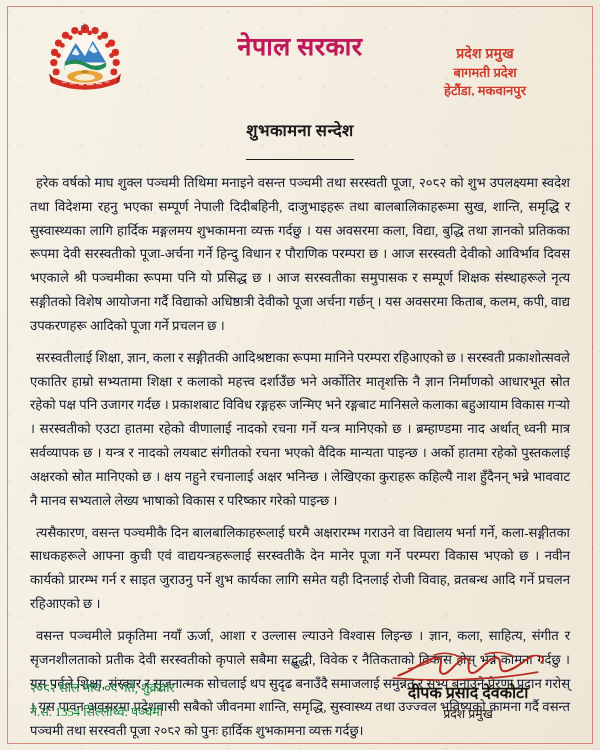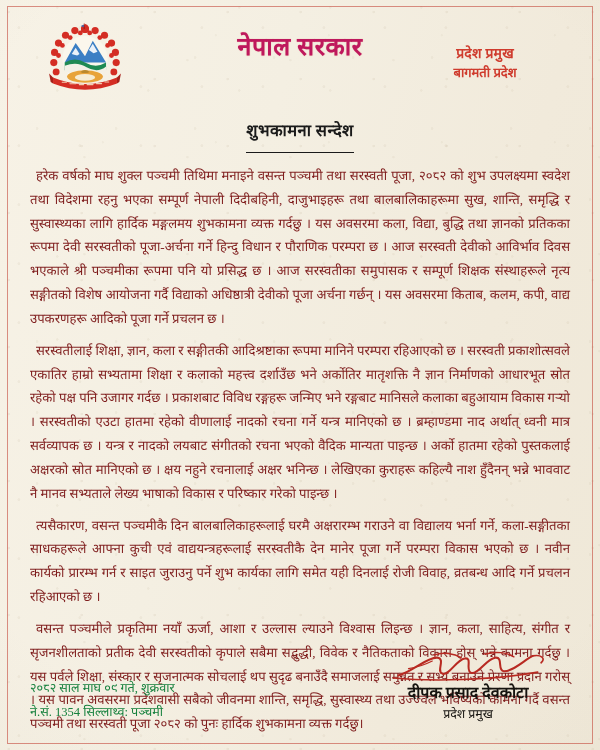--- a/index.html
+++ b/index.html
@@ -101,32 +101,32 @@
     margin-top: 6px;
     margin-bottom: 11px;
   }
   .subject {
     display: inline-block;
     color: #1a1a1a;
     font-size: 16.5px;
     font-weight: bold;
     letter-spacing: .4px;
     border-bottom: 1.4px solid #1a1a1a;
-    padding-bottom: 11px;
+    padding-bottom: 18px;
   }
 
   
   .body-copy {
     padding: 0 6px;
   }
   .body-copy p {
     margin: 0 0 8px 0;
     font-size: 13.1px;
     line-height: 1.82;
-    color: #7f1d1d;
+    color: #0f172a;
     text-align: justify;
     text-justify: inter-word;
     text-indent: 6px;
     font-family: Liberation Serif, serif;
   }
 
   
   .footer {
     position: absolute;
     left: 24px;
@@ -234,20 +234,21 @@
           <rect x="75" y="76.2" width="6" height="1.5" rx=".6"></rect>
         </g>
       </svg>
     </div>
 
     <div class="gov-title">नेपाल सरकार</div>
 
     <div class="office-block">
       <div class="ob-main">प्रदेश प्रमुख</div>
       <div class="ob-sub">बागमती प्रदेश</div>
+      <div class="ob-sub">हेटौंडा, मकवानपुर</div>
     </div>
   </div>
 
   <div class="subject-wrap">
     <span class="subject">शुभकामना सन्देश</span>
   </div>
 
   <div class="body-copy" id="body-copy">
       <p>हरेक वर्षको माघ शुक्ल पञ्चमी तिथिमा मनाइने वसन्त पञ्चमी तथा सरस्वती पूजा, २०८२ को शुभ उपलक्ष्यमा स्वदेश तथा विदेशमा रहनु भएका सम्पूर्ण नेपाली दिदीबहिनी, दाजुभाइहरू तथा बालबालिकाहरूमा सुख, शान्ति, समृद्धि र सुस्वास्थ्यका लागि हार्दिक मङ्गलमय शुभकामना व्यक्त गर्दछु । यस अवसरमा कला, विद्या, बुद्धि तथा ज्ञानको प्रतिकका रूपमा देवी सरस्वतीको पूजा-अर्चना गर्ने हिन्दु विधान र पौराणिक परम्परा छ । आज सरस्वती देवीको आविर्भाव दिवस भएकाले श्री पञ्चमीका रूपमा पनि यो प्रसिद्ध छ । आज सरस्वतीका समुपासक र सम्पूर्ण शिक्षक संस्थाहरूले नृत्य सङ्गीतको विशेष आयोजना गर्दै विद्याको अधिष्ठात्री देवीको पूजा अर्चना गर्छन् । यस अवसरमा किताब, कलम, कपी, वाद्य उपकरणहरू आदिको पूजा गर्ने प्रचलन छ ।</p>
       <p>सरस्वतीलाई शिक्षा, ज्ञान, कला र सङ्गीतकी आदिश्रष्टाका रूपमा मानिने परम्परा रहिआएको छ । सरस्वती प्रकाशोत्सवले एकातिर हाम्रो सभ्यतामा शिक्षा र कलाको महत्त्व दर्शाउँछ भने अर्कोतिर मातृशक्ति नै ज्ञान निर्माणको आधारभूत स्रोत रहेको पक्ष पनि उजागर गर्दछ । प्रकाशबाट विविध रङ्गहरू जन्मिए भने रङ्गबाट मानिसले कलाका बहुआयाम विकास गर्‍यो । सरस्वतीको एउटा हातमा रहेको वीणालाई नादको रचना गर्ने यन्त्र मानिएको छ । ब्रम्हाण्डमा नाद अर्थात् ध्वनी मात्र सर्वव्यापक छ । यन्त्र र नादको लयबाट संगीतको रचना भएको वैदिक मान्यता पाइन्छ ।  अर्को हातमा रहेको पुस्तकलाई अक्षरको स्रोत मानिएको छ । क्षय नहुने रचनालाई अक्षर भनिन्छ । लेखिएका कुराहरू कहिल्यै नाश हुँदैनन् भन्ने भाववाट नै मानव सभ्यताले लेख्य भाषाको विकास र परिष्कार गरेको पाइन्छ ।</p>

